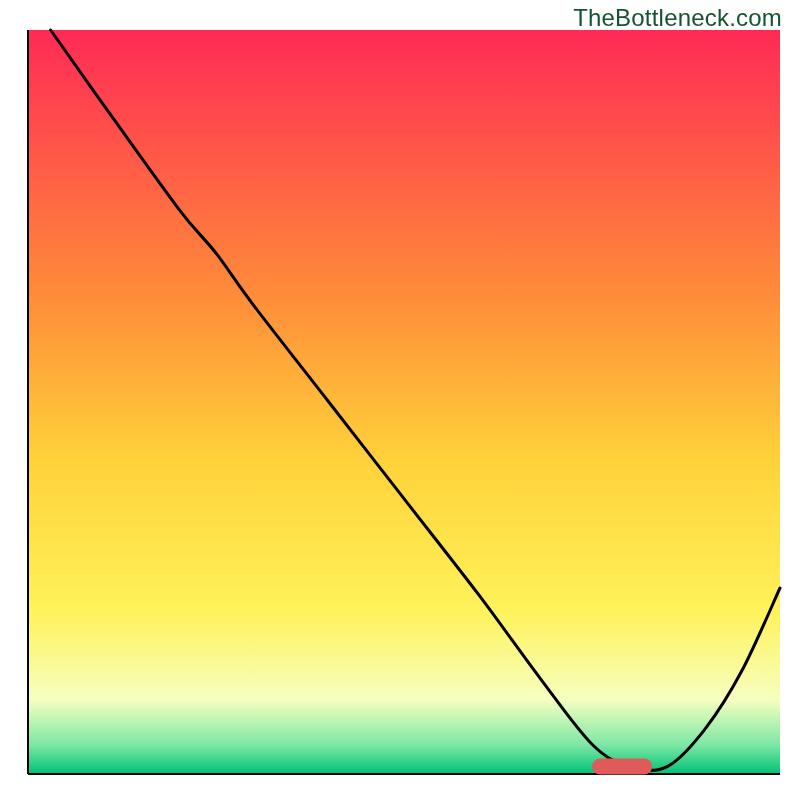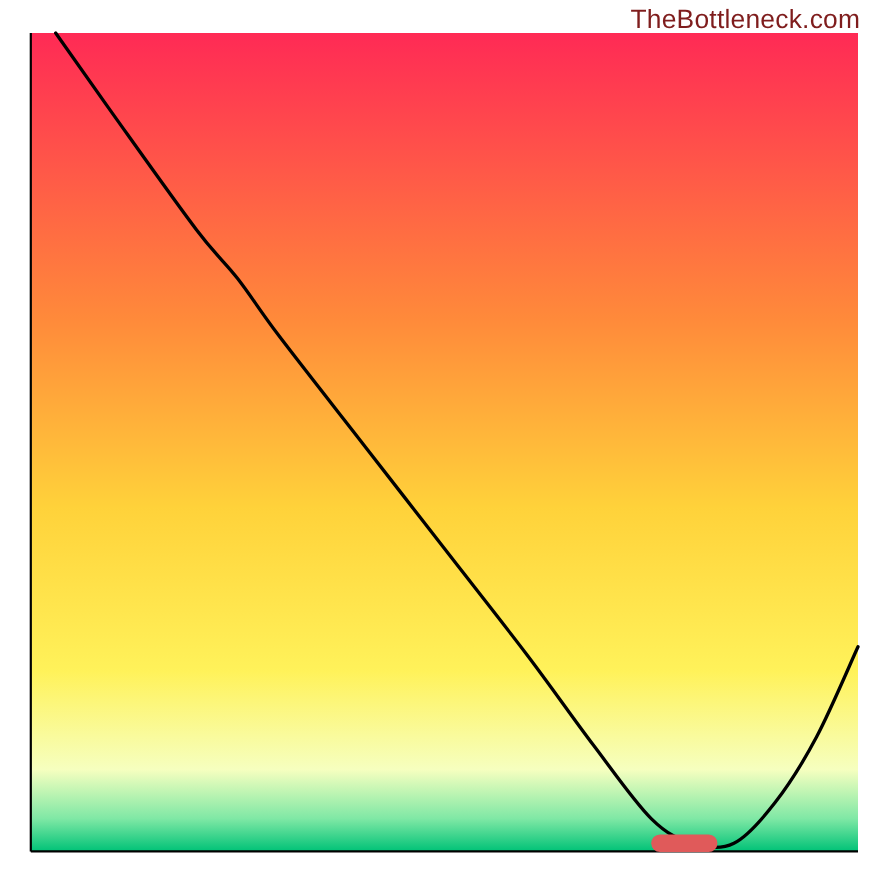--- a/index.html
+++ b/index.html
@@ -14,21 +14,21 @@
     position: relative;
     width: 800px;
     height: 800px;
   }
   .watermark {
     position: absolute;
     top: 4px;
     right: 18px;
     font-size: 24px;
     font-weight: 500;
-    color: #7f1d1d;
+    color: #14532d;
     letter-spacing: 0.2px;
   }
   svg.plot {
     position: absolute;
     left: 0;
     top: 0;
   }
 </style>
 </head>
 <body>

